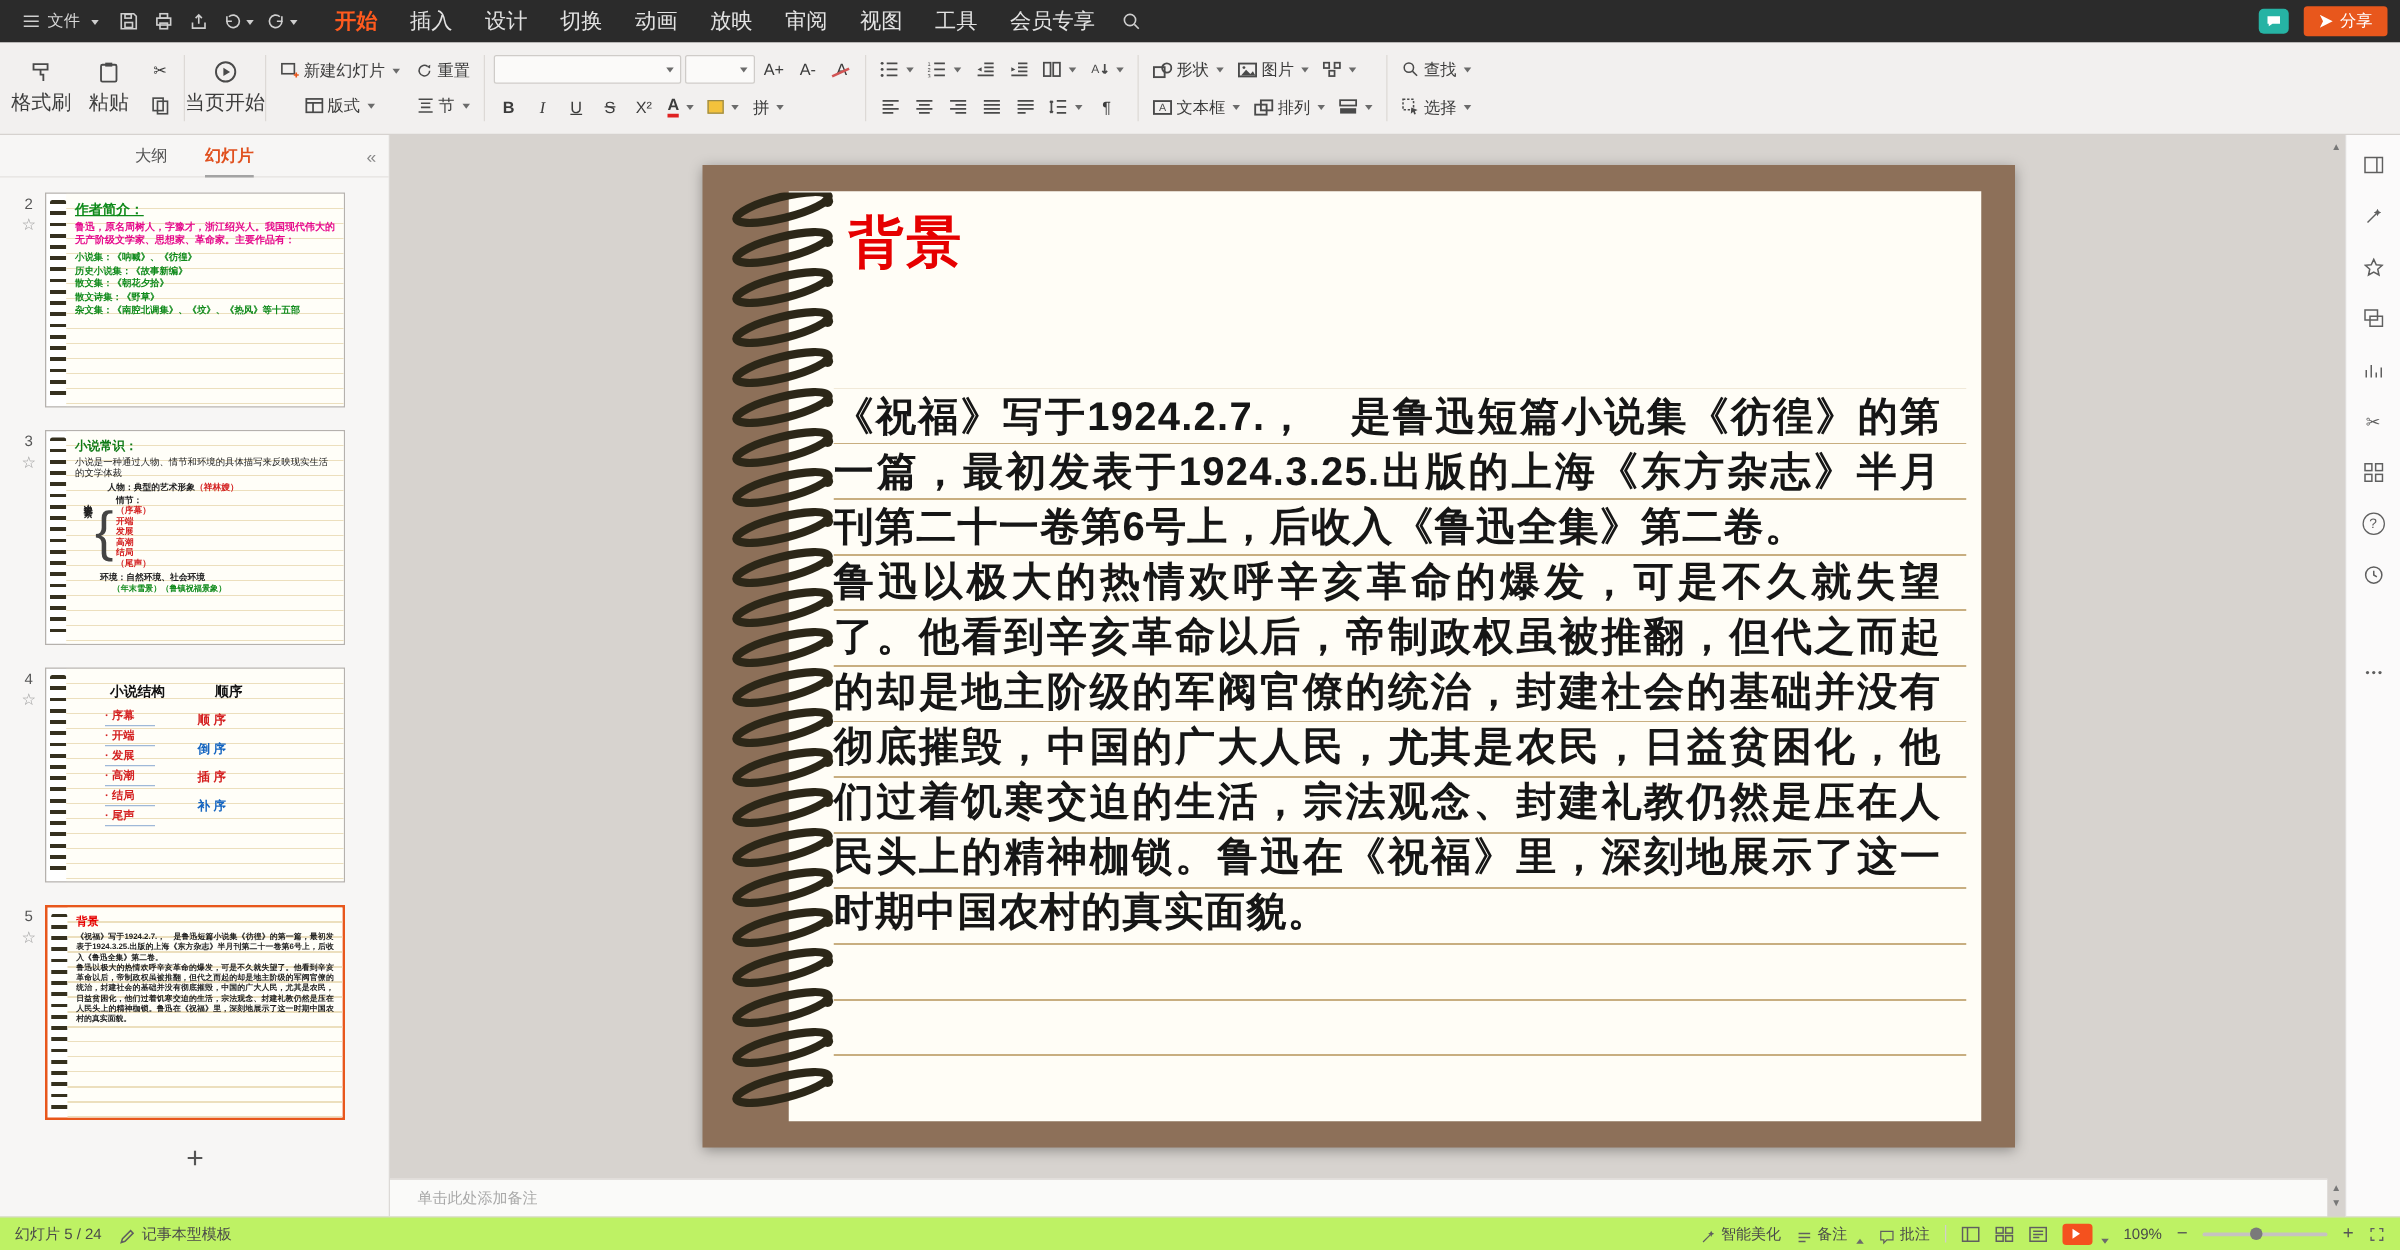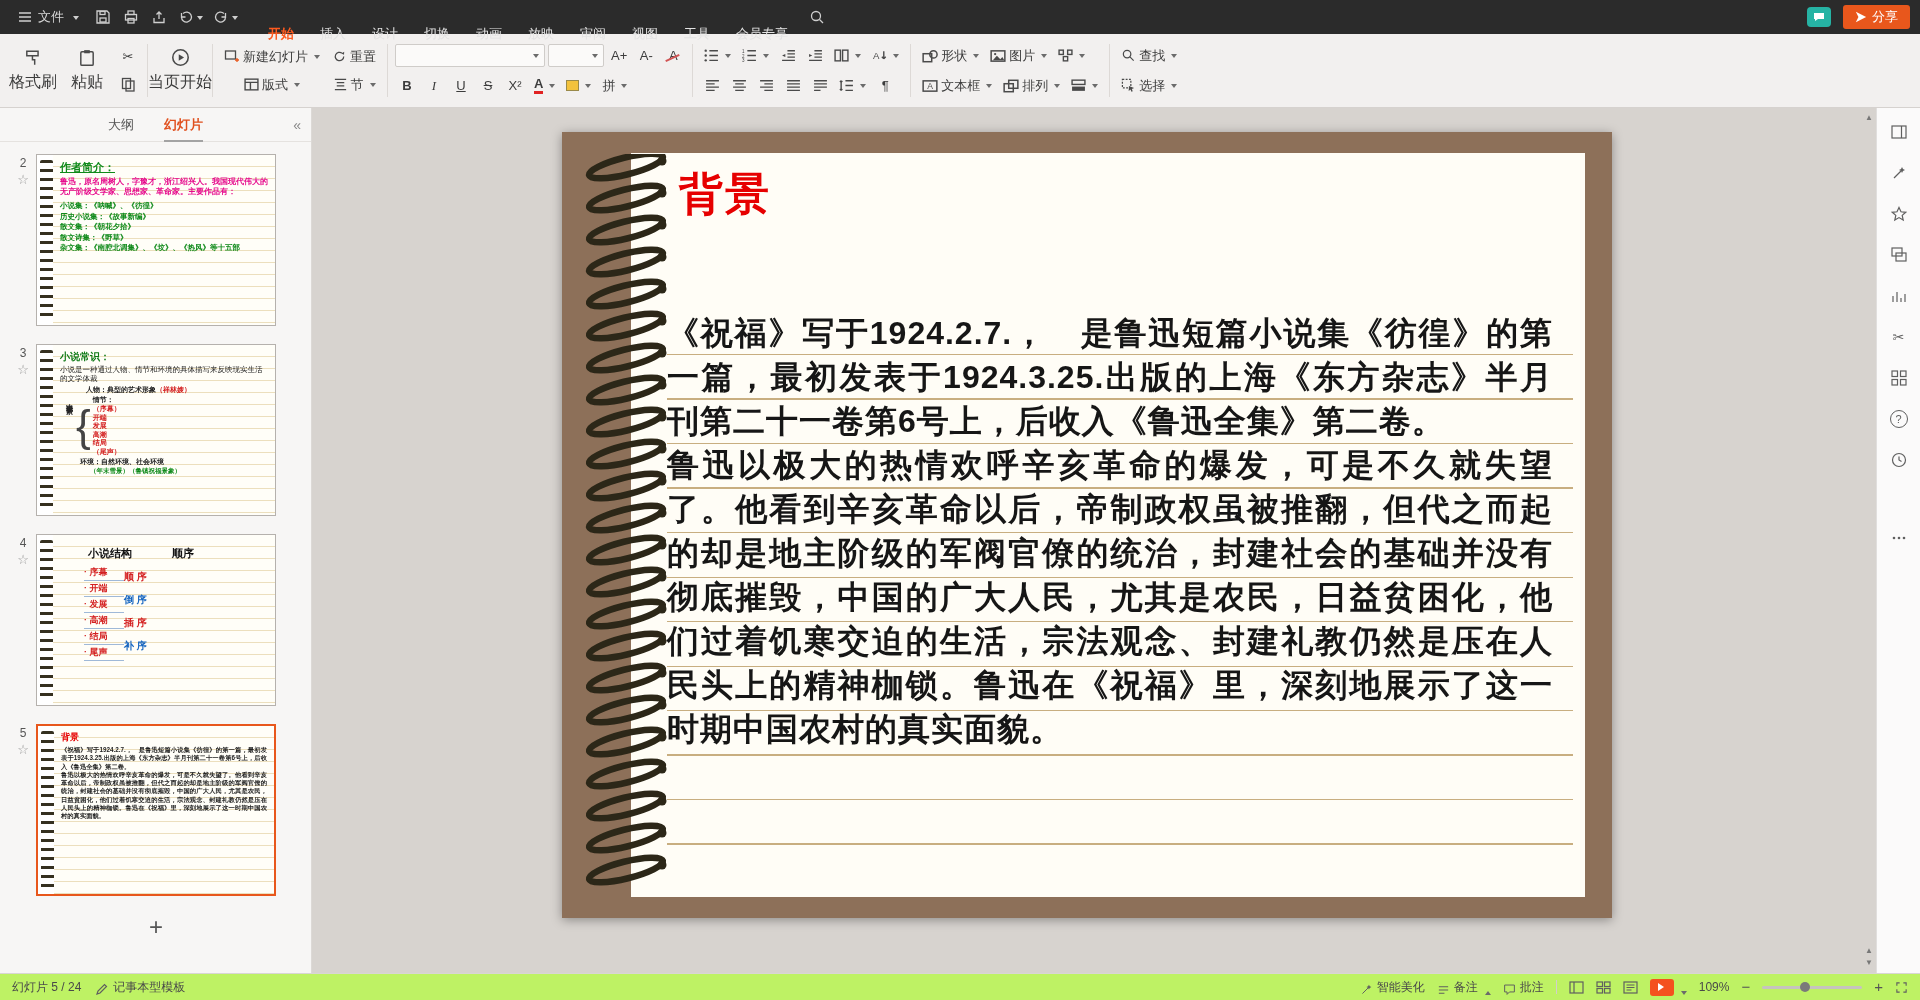--- a/index.html
+++ b/index.html
@@ -13,21 +13,21 @@
 .ri path,.ri rect,.ri circle{stroke:#5f5f5f;stroke-width:1.2;fill:none}
 .ri .f{fill:#5f5f5f;stroke:none}
 .caret{display:inline-block;width:0;height:0;border:3.5px solid transparent;border-top:4.5px solid #6b6b6b;margin-left:3px;transform:translateY(2px)}
 .caret.lt{border-top-color:#cfcfcf}
 .caret.up{border-top:none;border-bottom:4.5px solid #6b6b6b;transform:translateY(-1px)}
 
 .titlebar{height:34px;background:#2b2b2b;display:flex;align-items:center;padding:0 10px;color:#d6d6d6;gap:4px}
 .tb-file{display:flex;align-items:center;gap:6px;padding:0 8px;height:100%;font-size:13px}
 .tbtn{display:flex;align-items:center;justify-content:center;min-width:24px;height:24px;border-radius:3px;padding:0 3px}
 .tb-tabs{display:flex;align-items:center;height:100%;margin-left:10px}
-.tb-tab{padding:17px 13px;height:34px;line-height:34px;font-size:13px;color:#e3e3e3;cursor:default}
+.tb-tab{padding:0 13px;height:34px;line-height:34px;font-size:17px;color:#e3e3e3;cursor:default}
 .tb-tab.active{color:#ff5a1e;font-weight:bold}
 .tb-spacer{flex:1}
 .collab{width:24px;height:20px;border-radius:4px;background:#26b3a4;display:flex;align-items:center;justify-content:center}
 .tb-share{display:flex;align-items:center;gap:5px;background:#e8571c;color:#fff;border-radius:3px;padding:3px 12px;font-size:13px;margin-left:8px}
 
 .ribbon{height:74px;background:#f2f0ef;border-bottom:1px solid #d6d2cf;display:flex;align-items:stretch;padding:4px 8px;gap:4px}
 .vsep{width:1px;background:#ddd9d6;margin:6px 3px}
 .bigbtn{width:50px;display:flex;flex-direction:column;align-items:center;justify-content:center;gap:5px;border-radius:3px}
 .bigbtn .lbl{font-size:16px;white-space:nowrap;color:#3c3c3c}
 .colgrp{display:flex;flex-direction:column;justify-content:center;gap:4px}
@@ -73,21 +73,21 @@
 .t3-mid{display:flex;align-items:center;margin-left:4px}
 .t3-vert{writing-mode:vertical-rl;font-size:7px;color:#222;font-weight:bold;letter-spacing:1px;height:56px}
 .t3-brace{font-size:44px;line-height:56px;color:#444;font-weight:200;margin:0 2px}
 .t3-qj{font-size:7px;font-weight:bold}
 .t3-qj-label{color:#222}
 .t3-qj-item{color:#d42020;line-height:8.5px}
 .t3-hj{color:#222;font-size:7px;font-weight:bold;margin-left:20px;margin-top:1px}
 .t3-note{color:#0f8a1a;font-size:6.5px;font-weight:bold;margin-left:30px}
 
 .t4-head{display:flex;gap:40px;font-size:11px;font-weight:bold;color:#111;margin:6px 0 4px 28px}
-.t4-cols{display:flex;margin-left:24px}
+.t4-cols{display:flex;gap:34px;margin-left:24px}
 .t4-items{list-style:none}
 .t4-items li{color:#d42020;font-size:9px;font-weight:bold;line-height:15px;border-bottom:1px solid #9fb9d8;width:40px}
 .t4-items li::before{content:"· "}
 .t4-orders div{font-size:10px;font-weight:bold;line-height:23px}
 .t4-orders div:nth-child(odd){color:#d42020}
 .t4-orders div:nth-child(even){color:#1565c0}
 
 .t5-title{color:#e60000;font-weight:bold;font-size:9px;margin-bottom:2px}
 .t5-body p{color:#222;font-weight:bold;font-size:6.3px;line-height:8.3px;text-align:justify}
 .add-row{width:240px;margin-left:36px;text-align:center}
@@ -628,20 +628,23 @@
             <use href="#coil-ring" y="512"></use>
             <use href="#coil-ring" y="544"></use>
           <use href="#coil-ring" y="576"></use>
             <use href="#coil-ring" y="608"></use>
             <use href="#coil-ring" y="640"></use>
           <use href="#coil-ring" y="672"></use>
             <use href="#coil-ring" y="704"></use>
         </svg>
       </div>
     </div>
+    <div class="notes">
+      <span>单击此处添加备注</span>
+    </div>
   </div>
 
   <div class="scrollcol">
     <span>▲</span>
     <span class="sp"></span>
     <span>▲</span>
     <span>▼</span>
   </div>
 
   <div class="rightbar">

